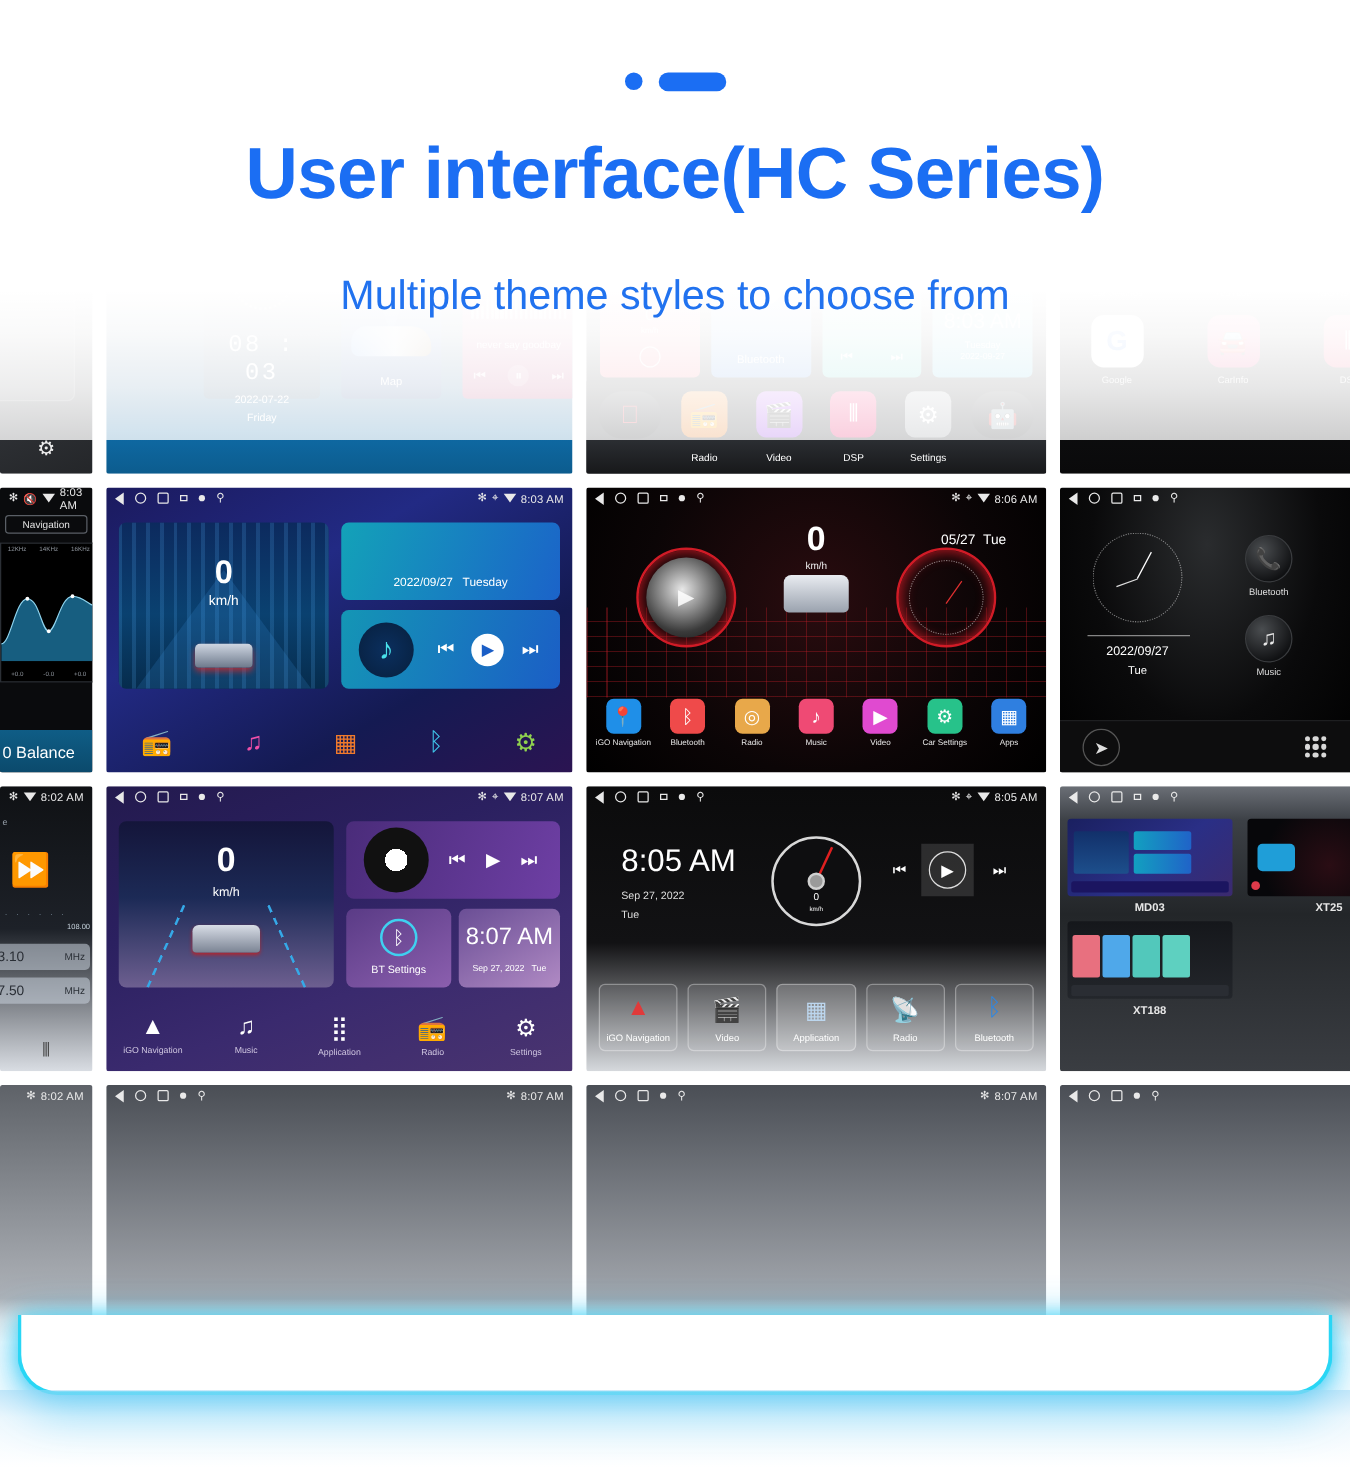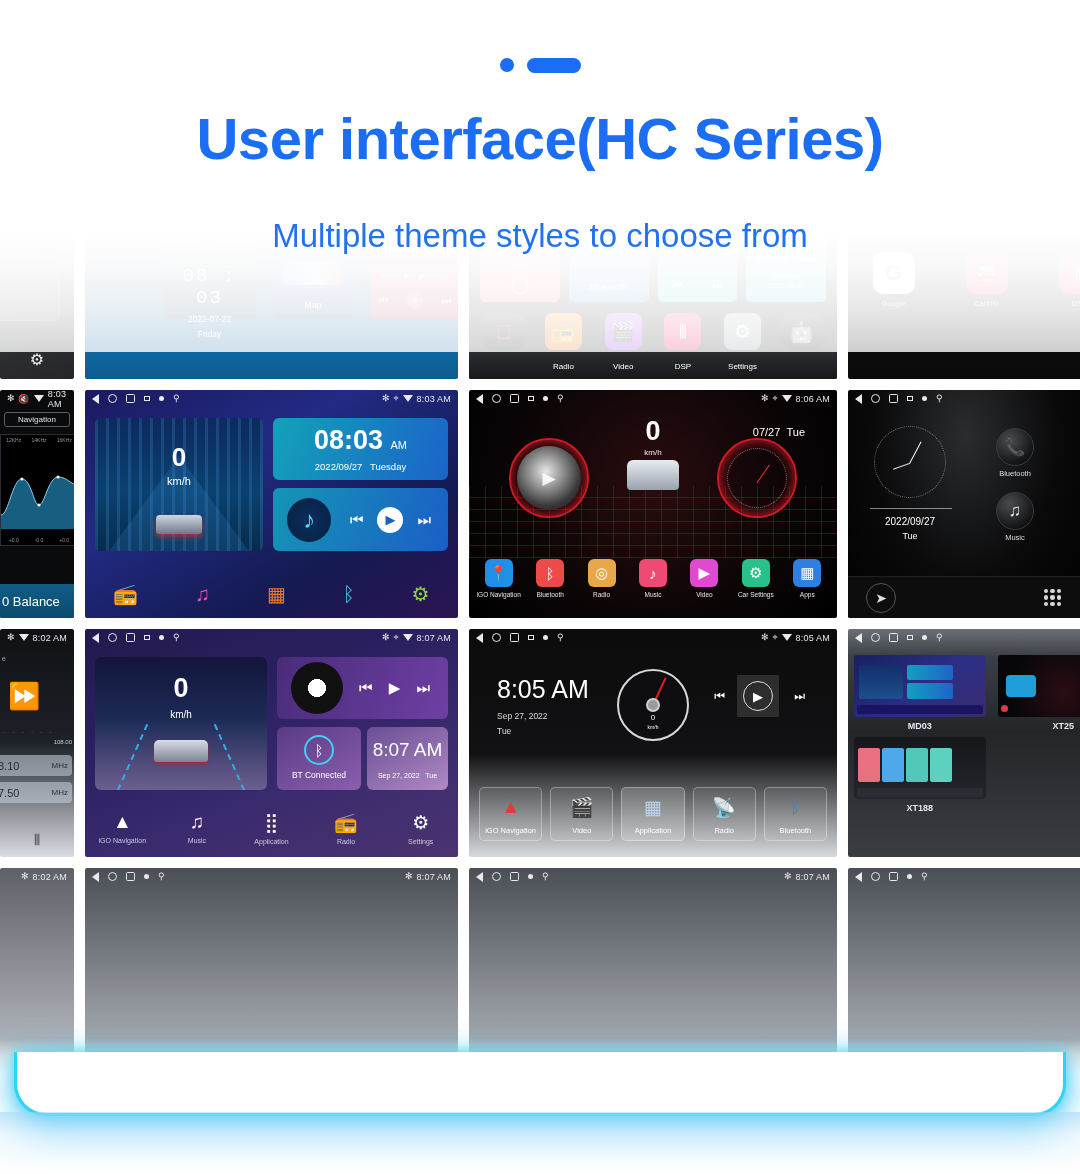--- a/index.html
+++ b/index.html
@@ -633,21 +633,20 @@
         </div>
         </div>
       <div class="hud">
         <div class="sky"></div>
         <div class="road"></div>
         <div class="n">0</div>
         <div class="u">km/h</div>
         <div class="car"></div>
       </div>
       <div class="tclk">
-        <div class="big"><span>08:03</span> <small>AM</small></div>
         <div class="sub"><span>2022/09/27</span> &nbsp; <span>Tuesday</span></div>
       </div>
       <div class="tmus">
         <div class="disc">♪</div>
         <div class="ctl">
           <span>⏮</span>
           <span class="play">▶</span>
           <span>⏭</span>
         </div>
       </div>
@@ -676,21 +675,21 @@
           <div class="stat">
           <span class="ic ic-bt">✻</span>
           <span class="ic ic-pin">⌖</span>
           <span class="ic ic-wifi"></span>
           <span class="clk">8:06 AM</span>
         </div>
         </div>
       <div class="grid3"></div>
       <div class="spd">0</div>
       <div class="spdu">km/h</div>
-      <div class="dt"><span>07/27</span> &nbsp;<span>Tue</span></div>
+      <div class="dt"><span>05/27</span> &nbsp;<span>Tue</span></div>
       <div class="ringL">
           <div class="av"></div>
           <div class="pl">▶</div>
         </div>
       <div class="carc"></div>
       <div class="ringR">
           <div class="clkf"></div>
         </div>
       <div class="dock">
         <div class="d">
@@ -823,21 +822,21 @@
       <div class="tmus">
         <div class="vinyl"></div>
         <div class="ctl">
           <span>⏮</span>
           <span>▶</span>
           <span>⏭</span>
         </div>
       </div>
       <div class="tbt">
         <div class="o">ᛒ</div>
-        <div class="n">BT Connected</div>
+        <div class="n">BT Settings</div>
       </div>
       <div class="ttm">
         <div class="big">8:07 AM</div>
         <div class="sub"><span>Sep 27, 2022</span> &nbsp; <span>Tue</span></div>
       </div>
       <div class="dock">
         <div class="d">
             <div class="g">▲</div>
             <div class="n">iGO Navigation</div>
           </div>

